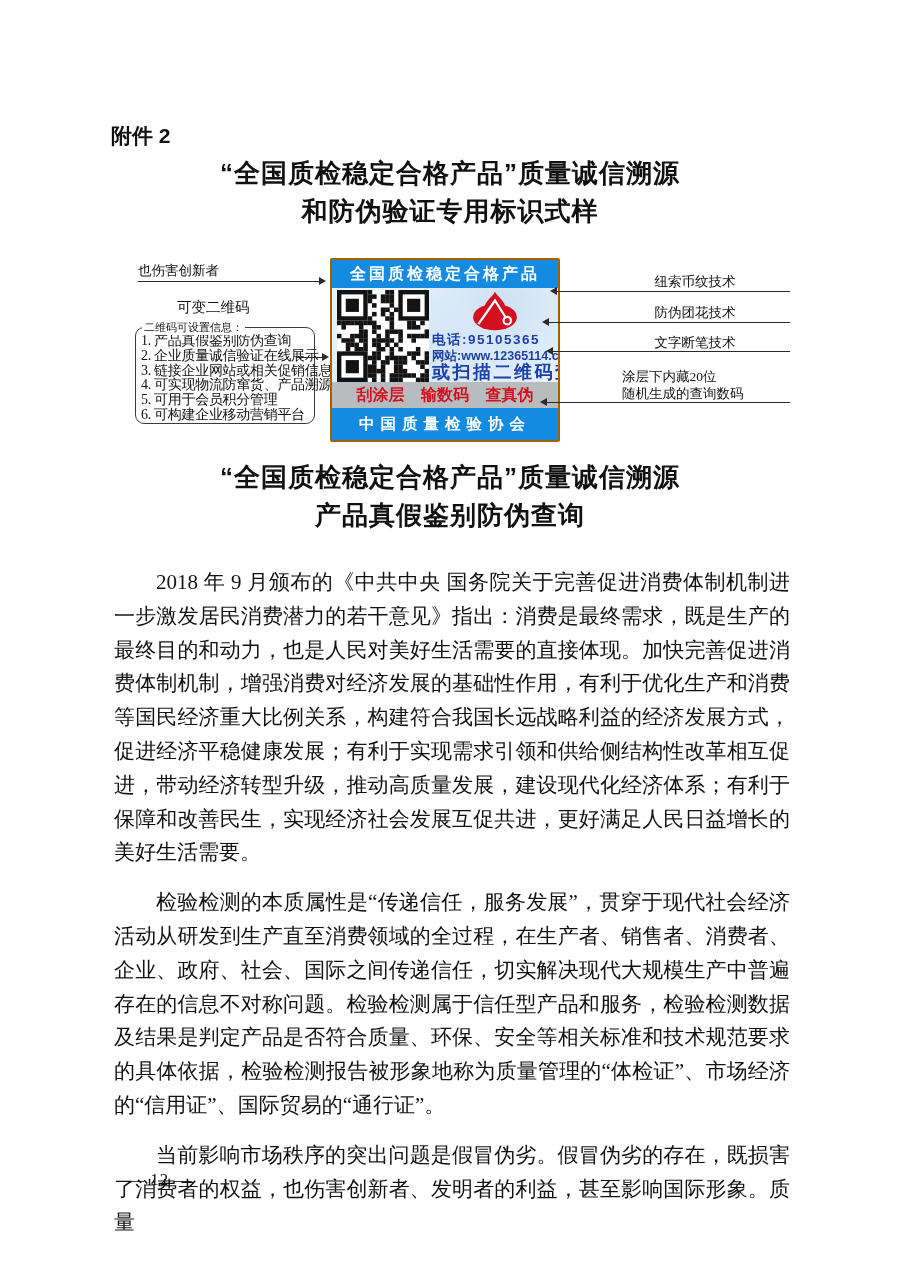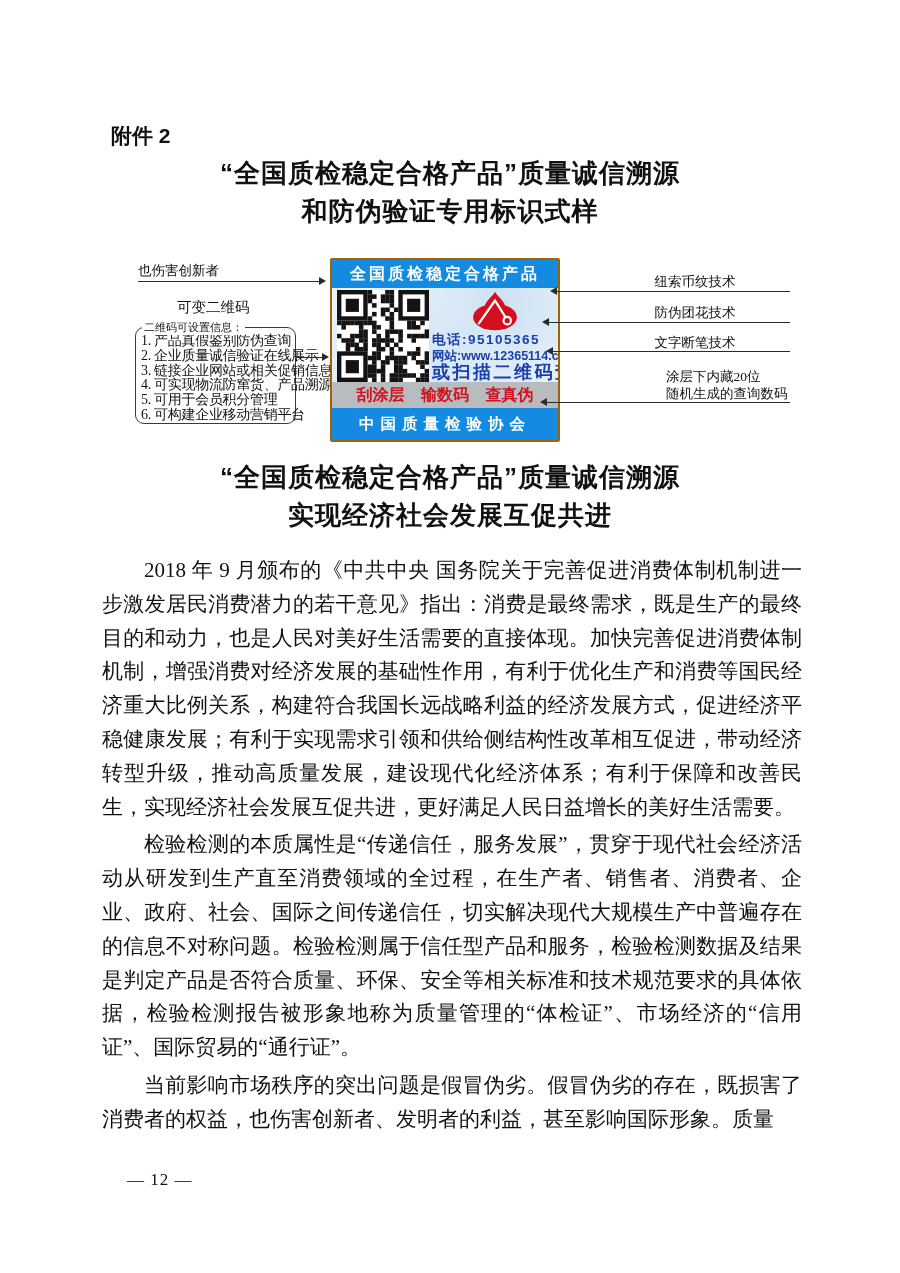--- a/index.html
+++ b/index.html
@@ -16,37 +16,37 @@
   #title-intro{top:458px;}
 
   
   .co{position:absolute;font-size:13.5px;color:#111;white-space:nowrap;}
   #micro-text{left:138px;top:262px;}
   #qr-title{left:146px;top:298px;font-size:14.5px;margin-left:31px;}
   .r-co{text-align:center;width:150px;}
   #r-text1{left:620px;top:273px;}
   #r-text2{left:620px;top:304px;}
   #r-text3{left:620px;top:334px;}
-  #r-text4{left:622px;top:369px;line-height:16.5px;text-align:left;width:180px;margin-left:44px;}
+  #r-text4{left:622px;top:369px;line-height:16.5px;text-align:left;width:180px;}
 
   
   .cline{position:absolute;height:0;border-top:1.5px solid #2a2a2a;}
   .cline.arrow-r::after{content:'';position:absolute;right:-7px;top:-5px;
       border:4.5px solid transparent;border-left:7px solid #2a2a2a;}
   .cline.arrow-l::before{content:'';position:absolute;left:-7px;top:-5px;
       border:4.5px solid transparent;border-right:7px solid #2a2a2a;}
   #l-line1{left:138px;top:281px;width:185px;}
   #box-arrow{left:297px;top:357px;width:29px;}
   #r-line1{left:553px;top:291px;width:237px;}
   #r-line2{left:545px;top:322px;width:245px;}
   #r-line3{left:549px;top:351px;width:241px;}
   #r-line4{left:543px;top:402px;width:247px;}
 
   
-  #qr-box{position:absolute;left:135px;top:327px;width:161px;height:97px;
+  #qr-box{position:absolute;left:135px;top:327px;width:180px;height:97px;
           border:1.4px solid #3a3a3a;border-radius:9px;background:#fff;box-sizing:border-box;}
   #qr-box .legend{position:absolute;top:-8px;left:6px;background:#fff;padding:0 2px;
           font-size:11px;white-space:nowrap;}
   #qr-box .items{padding:6px 2px 0 5px;}
   #qr-box .items div{font-size:14px;line-height:14.8px;white-space:nowrap;letter-spacing:-0.3px;}
 
   
   .label{position:absolute;left:330px;top:258px;width:230px;height:184px;border-radius:2px;
          overflow:hidden;border:2px solid #a16207;box-sizing:border-box;background:#e9f2fa;
          font-family:"Liberation Sans","DejaVu Sans",sans-serif;}
@@ -63,21 +63,21 @@
   .phone{font-size:13.5px;line-height:16px;letter-spacing:1.5px;white-space:nowrap;}
   .site{font-size:12.5px;line-height:16px;white-space:nowrap;}
   .scan{font-size:18px;line-height:16px;letter-spacing:2.5px;white-space:nowrap;}
   .label-scratch{height:26px;line-height:26px;background:#b9bcbe;color:#d2101f;text-align:center;
          font-weight:bold;font-size:16px;word-spacing:12px;white-space:nowrap;}
   .label-footer{height:32px;line-height:32px;background:#148be0;color:#ffffff;text-align:center;
          font-weight:bold;font-size:15.5px;letter-spacing:6px;white-space:nowrap;}
 
   
   .body-text{position:absolute;left:98px;top:550px;width:708px;}
-  .body-text p{margin:4px;text-indent:2em;font-size:21px;line-height:33.8px;text-align:justify;}
+  .body-text p{margin:16px;text-indent:2em;font-size:21px;line-height:33.8px;text-align:justify;}
 
   .page-number{position:absolute;left:127px;top:1170px;font-size:17px;letter-spacing:1px;}
 </style>
 </head>
 <body>
 
 <div class="page">
 
   <div class="attachment">附件 2</div>
 
@@ -301,21 +301,21 @@
   <div class="cline arrow-l" id="r-line3"></div>
 
   <div class="co" id="r-text4">
     <div>涂层下内藏20位</div>
     <div>随机生成的查询数码</div>
   </div>
   <div class="cline arrow-l" id="r-line4"></div>
 
   <div class="doc-title" id="title-intro">
     <div>“全国质检稳定合格产品”质量诚信溯源</div>
-    <div>实现经济社会发展互促共进</div>
+    <div>产品真假鉴别防伪查询</div>
   </div>
 
   <div class="body-text">
     <p>2018 年 9 月颁布的《中共中央 国务院关于完善促进消费体制机制进一步激发居民消费潜力的若干意见》指出：消费是最终需求，既是生产的最终目的和动力，也是人民对美好生活需要的直接体现。加快完善促进消费体制机制，增强消费对经济发展的基础性作用，有利于优化生产和消费等国民经济重大比例关系，构建符合我国长远战略利益的经济发展方式，促进经济平稳健康发展；有利于实现需求引领和供给侧结构性改革相互促进，带动经济转型升级，推动高质量发展，建设现代化经济体系；有利于保障和改善民生，实现经济社会发展互促共进，更好满足人民日益增长的美好生活需要。</p>
     <p>检验检测的本质属性是“传递信任，服务发展”，贯穿于现代社会经济活动从研发到生产直至消费领域的全过程，在生产者、销售者、消费者、企业、政府、社会、国际之间传递信任，切实解决现代大规模生产中普遍存在的信息不对称问题。检验检测属于信任型产品和服务，检验检测数据及结果是判定产品是否符合质量、环保、安全等相关标准和技术规范要求的具体依据，检验检测报告被形象地称为质量管理的“体检证”、市场经济的“信用证”、国际贸易的“通行证”。</p>
     <p>当前影响市场秩序的突出问题是假冒伪劣。假冒伪劣的存在，既损害了消费者的权益，也伤害创新者、发明者的利益，甚至影响国际形象。质量</p>
   </div>
 
   <div class="page-number">— 12 —</div>
 

